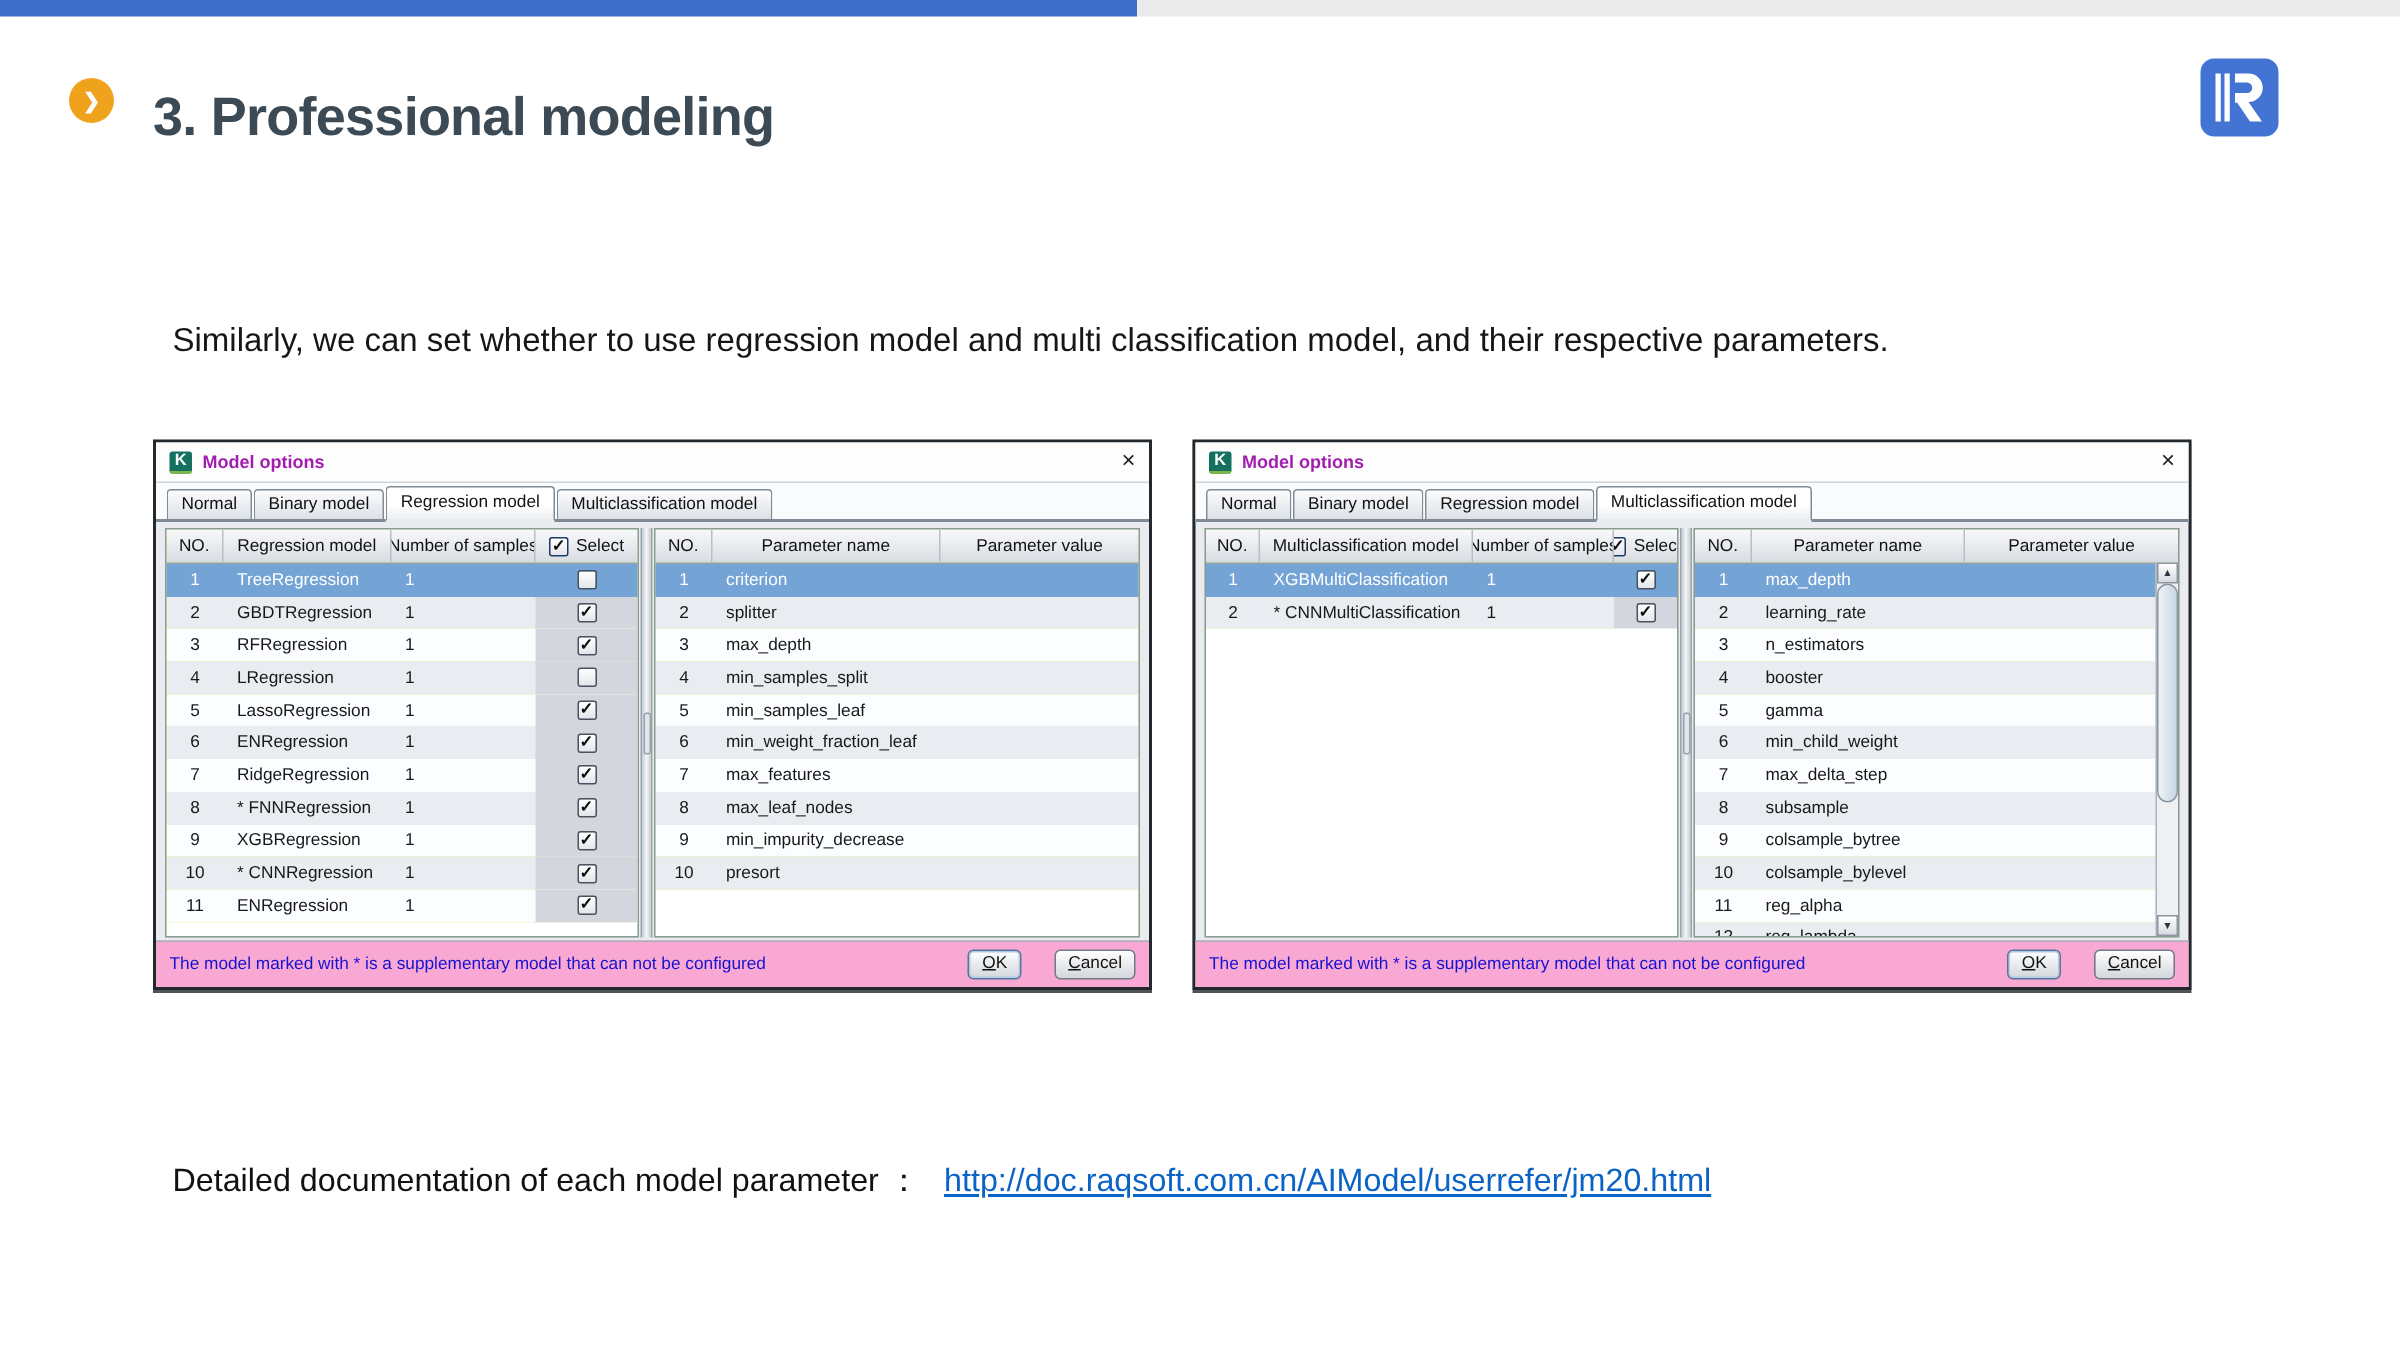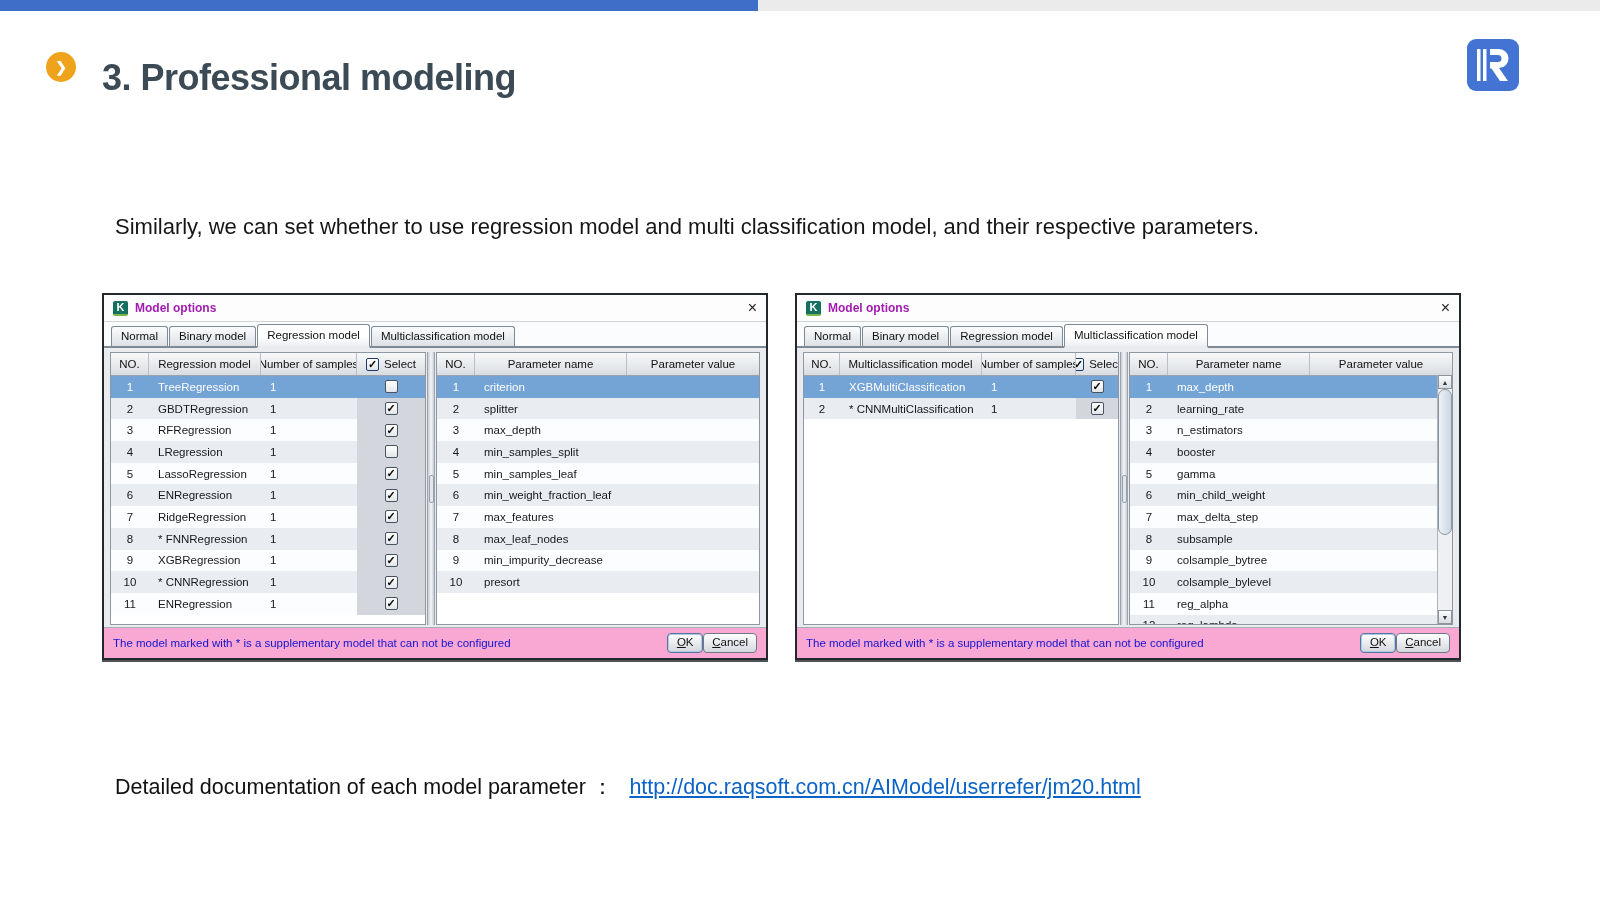--- a/index.html
+++ b/index.html
@@ -97,21 +97,21 @@
             background:linear-gradient(90deg,#eef2f6,#c9d6e4);
             border:1px solid #8b96a1;border-radius:7px;box-sizing:border-box;}
 
   .bottombar{flex:none;height:30px;display:flex;align-items:center;padding:0 9px;
              border-top:1px solid #a7aeb6;background:#f9a8d4;}
   .note{flex:1;font-size:11.5px;color:#1512d0;white-space:nowrap;overflow:hidden;}
   .btn{min-width:36px;height:20px;font-family:inherit;font-size:11.5px;color:#111;
        background:linear-gradient(#ffffff,#d3d7dc);border:1px solid #707a86;
        border-radius:4px;padding:0 8px;line-height:1;}
   .btn.ok{border-color:#55779f;box-shadow:inset 0 0 0 1px #b3c8e2;}
-  .btn.cancel{}
+  .btn.cancel{margin-left:22px;}
 </style>
 </head>
 <body>
 
 <div class="topbar-blue"></div>
 <div class="topbar-gray"></div>
 
 <div class="bullet">
   <span>❯</span>
 </div>

